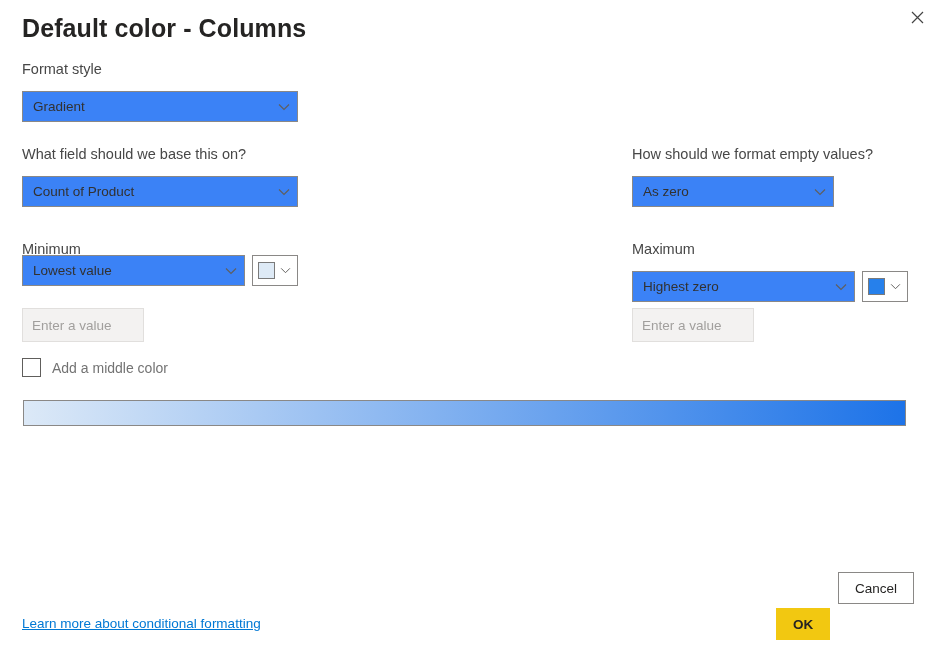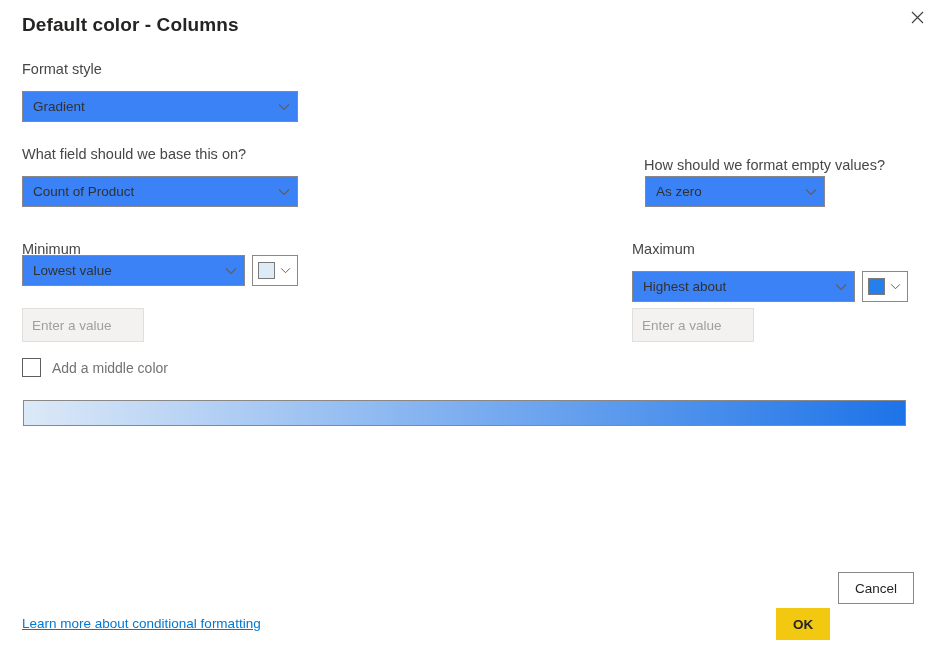--- a/index.html
+++ b/index.html
@@ -29,21 +29,21 @@
     cursor: pointer;
     padding: 0;
   }
   .close-btn svg { display: block; }
 
   
   .dialog-title {
     position: absolute;
     left: 22px;
     top: 14px;
-    font-size: 19px;
+    font-size: 25px;
     font-weight: 600;
     color: #252423;
     letter-spacing: 0.1px;
   }
 
   
   .field-label {
     font-size: 14.5px;
     color: #474747;
     line-height: 18px;
@@ -224,24 +224,24 @@
   <div class="dropdown">
     <span class="dd-text">Count of Product</span>
     <span class="chev">
       <svg width="12" height="8" viewBox="0 0 12 8">
           <path d="M1 1.5 L6 6.5 L11 1.5" stroke="#605e5c" stroke-width="1.1" fill="none"></path>
         </svg>
     </span>
   </div>
 </div>
 
-<div class="col-right" style="top:156px;margin-left:12px;">
+<div class="col-right" style="top:145px;">
   <div class="field-label">How should we format empty values?</div>
 </div>
-<div class="col-right" style="top:176px; width:180px;margin-left:13px;">
+<div class="col-right" style="top:176px; width:202px;">
   <div class="dropdown">
     <span class="dd-text">As zero</span>
     <span class="chev">
       <svg width="12" height="8" viewBox="0 0 12 8">
           <path d="M1 1.5 L6 6.5 L11 1.5" stroke="#605e5c" stroke-width="1.1" fill="none"></path>
         </svg>
     </span>
   </div>
 </div>
 
@@ -268,21 +268,21 @@
 </div>
 <div class="col-left" style="top:308px;">
   <input class="value-input" id="min-input" placeholder="Enter a value" style="">
 </div>
 
 <div class="col-right" style="top:240px;">
   <div class="field-label">Maximum</div>
 </div>
 <div class="col-right row-flex" style="top:271px;">
   <div class="dropdown" style="width:223px;">
-    <span class="dd-text">Highest about</span>
+    <span class="dd-text">Highest zero</span>
     <span class="chev">
       <svg width="12" height="8" viewBox="0 0 12 8">
           <path d="M1 1.5 L6 6.5 L11 1.5" stroke="#605e5c" stroke-width="1.1" fill="none"></path>
         </svg>
     </span>
   </div>
   <div class="color-picker">
     <span class="swatch" id="max-swatch" style="background: rgb(38, 128, 235);"></span>
     <span class="chev">
       <svg width="11" height="7" viewBox="0 0 12 8">

